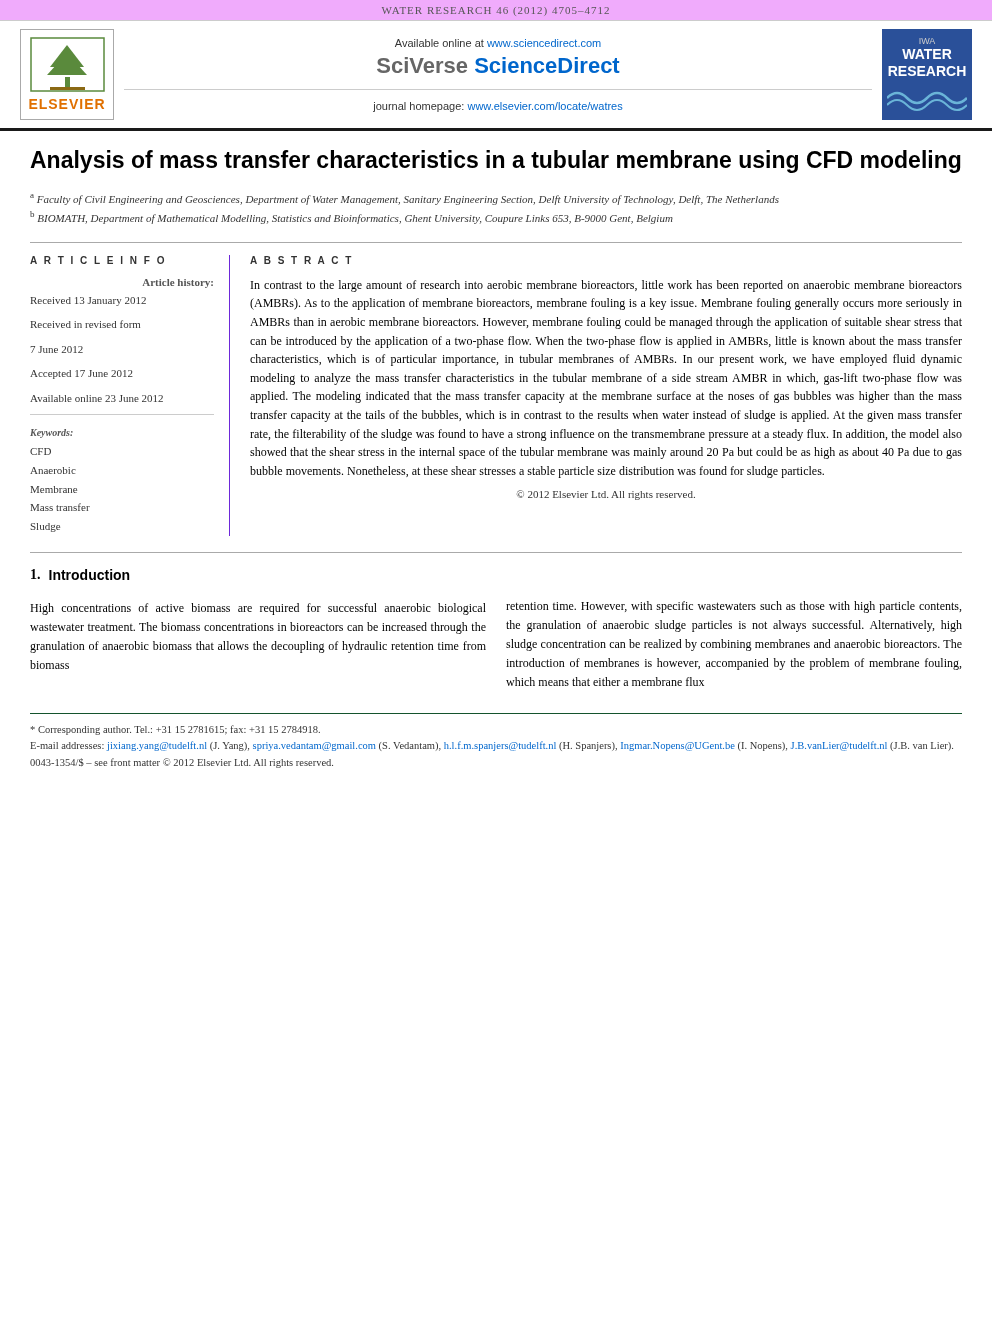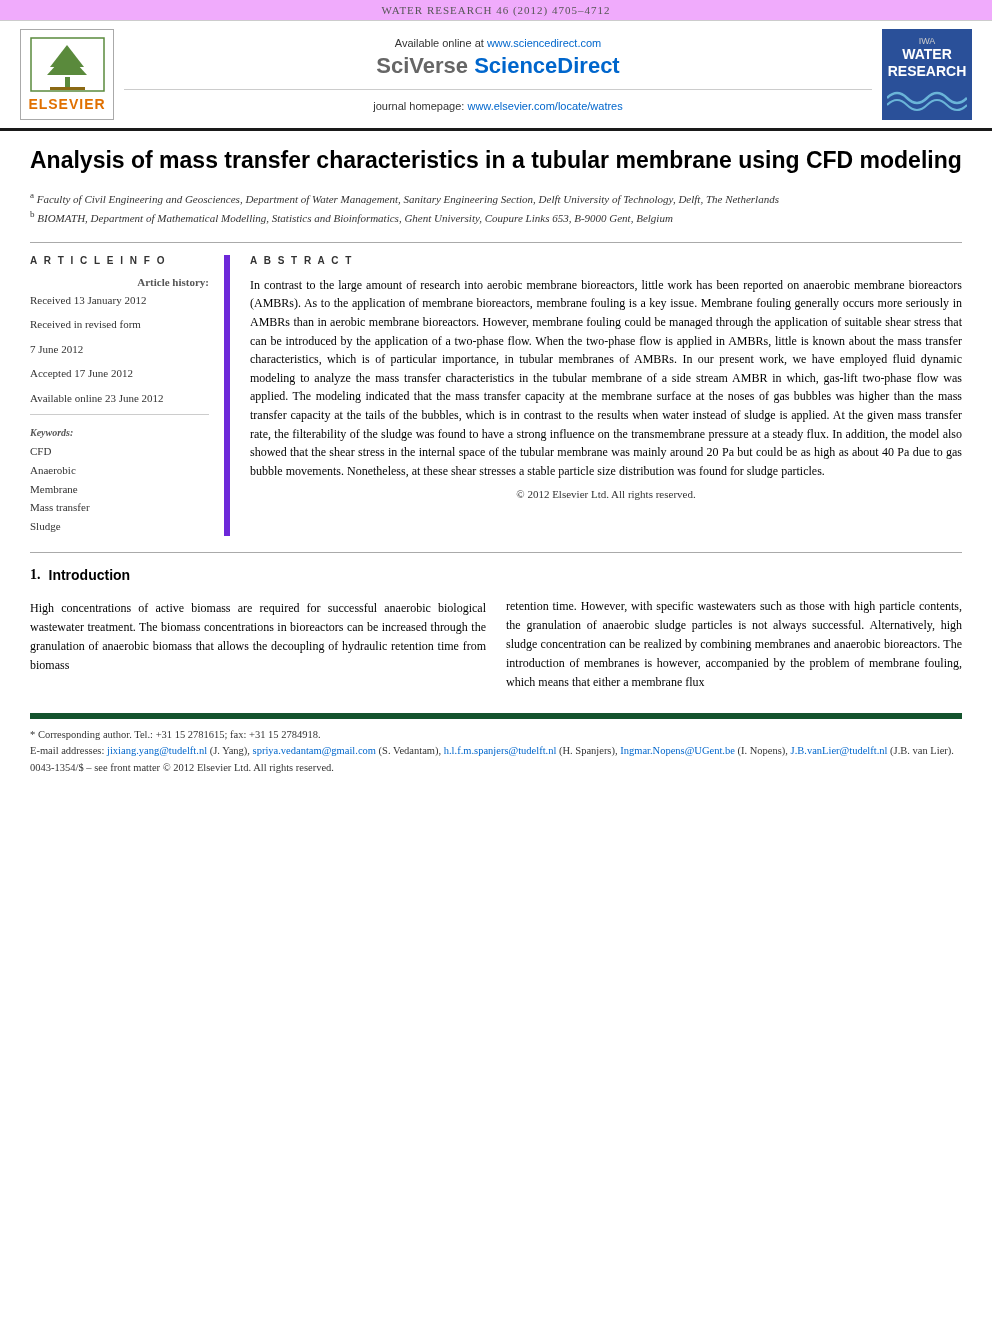--- a/index.html
+++ b/index.html
@@ -162,21 +162,21 @@
       display: flex;
       gap: 20px;
       border-top: 1px solid #aaa;
       padding-top: 12px;
       margin-bottom: 16px;
     }
 
     .left-col {
       width: 200px;
       flex-shrink: 0;
-      border-right: 6px solid #6d28d9;
+      border-right: 1px solid #6d28d9;
       padding-right: 15px;
     }
 
     .right-col {
       flex: 1;
     }
 
     .section-heading {
       font-size: 10px;
       letter-spacing: 2px;
@@ -264,21 +264,21 @@
 
     .intro-text {
       font-size: 12px;
       line-height: 1.6;
       text-align: justify;
       color: #000;
     }
 
     
     .footer-section {
-      border-top: 6px solid #14532d;
+      border-top: 1px solid #14532d;
       margin-top: 20px;
       padding-top: 8px;
       font-size: 10.5px;
       color: #333;
       line-height: 1.6;
     }
 
     .footer-text {
       font-size: 10.5px;
       color: #333;

